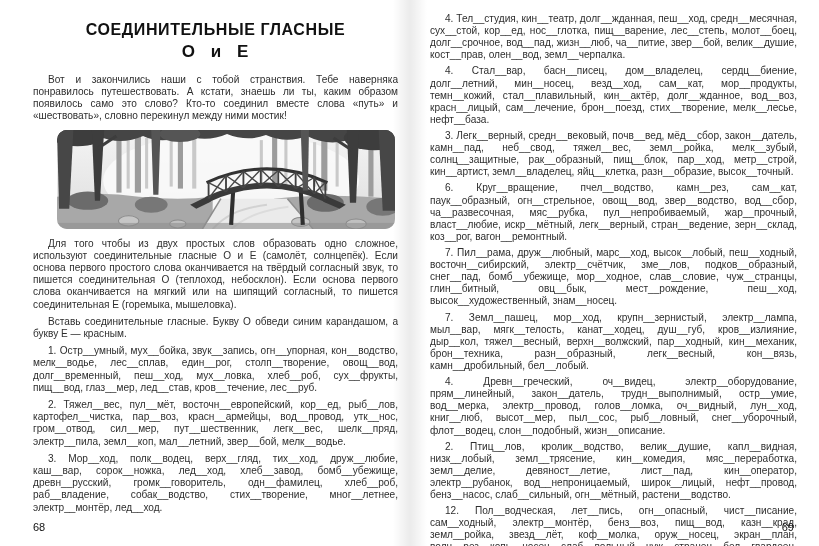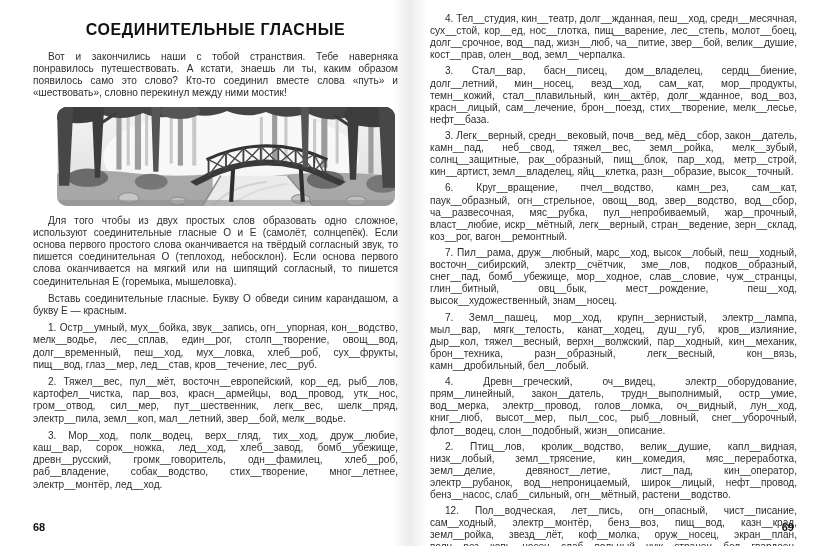--- a/index.html
+++ b/index.html
@@ -20,32 +20,33 @@
   p.para{margin:0 0 5px;text-align:justify;text-indent:15px;font-size:10.1px;line-height:1.21;color:#2e2e2e;}
   .page-right p.para{margin:0 0 4px;line-height:1.2;}
   .title{text-align:center;font-weight:bold;color:#111;margin:0 0 10px;}
   .title .t1{display:block;font-size:16px;letter-spacing:0.6px;line-height:1.3;}
   .title .t2{display:block;font-size:17px;letter-spacing:1px;word-spacing:9px;line-height:1.35;}
   .figure{
     width:338px;height:99px;margin:7px 0 9px 24px;border-radius:10px;overflow:hidden;
     background:#e9e9e9;
   }
   .figure svg{display:block;width:100%;height:100%;}
-  .pagenum{position:absolute;bottom:13px;font-weight:bold;font-size:11px;color:#111;}
+  .pagenum{position:absolute;bottom:13px;font-weight:normal;font-size:11px;color:#111;}
   .pagenum-left{left:33px;}
   .pagenum-right{right:25px;margin-top:45px;}
 </style>
 </head>
 <body>
 
 <div class="spread">
 
   <div class="page page-left">
     <h1 class="title">
       <span class="t1">СОЕДИНИТЕЛЬНЫЕ ГЛАСНЫЕ</span>
+      <span class="t2">О и Е</span>
     </h1>
 
     <p class="para">Вот и закончились наши с тобой странствия. Тебе наверняка понравилось путешествовать. А кстати, знаешь ли ты, каким образом появилось само это слово? Кто-то соединил вместе слова «путь» и «шествовать», словно перекинул между ними мостик!</p>
 
     <div class="figure" title="Тёмный лес с деревянным мостиком через ручей">
       <svg viewBox="0 0 330 98" preserveAspectRatio="none">
         <defs>
           <linearGradient id="sky" x1="0" y1="0" x2="0" y2="1">
             <stop offset="0" stop-color="#f4f4f4"></stop>
             <stop offset="1" stop-color="#dddddd"></stop>
@@ -149,21 +150,21 @@
 
     <p class="para">1. Остр__умный, мух__бойка, звук__запись, огн__упорная, кон__водство, мелк__водье, лес__сплав, един__рог, столп__творение, овощ__вод, долг__временный, пеш__ход, мух__ловка, хлеб__роб, сух__фрукты, пищ__вод, глаз__мер, лед__став, кров__течение, лес__руб.</p>
     <p class="para">2. Тяжел__вес, пул__мёт, восточн__европейский, кор__ед, рыб__лов, картофел__чистка, пар__воз, красн__армейцы, вод__провод, утк__нос, гром__отвод, сил__мер, пут__шественник, легк__вес, шелк__пряд, электр__пила, земл__коп, мал__летний, звер__бой, мелк__водье.</p>
     <p class="para">3. Мор__ход, полк__водец, верх__гляд, тих__ход, друж__любие, каш__вар, сорок__ножка, лед__ход, хлеб__завод, бомб__убежище, древн__русский, громк__говоритель, одн__фамилец, хлеб__роб, раб__владение, собак__водство, стих__творение, мног__летнее, электр__монтёр, лед__ход.</p>
 
     <div class="pagenum pagenum-left">68</div>
   </div>
 
   <div class="page page-right">
     <p class="para">4. Тел__студия, кин__театр, долг__жданная, пеш__ход, средн__месячная, сух__стой, кор__ед, нос__глотка, пищ__варение, лес__степь, молот__боец, долг__срочное, вод__пад, жизн__люб, ча__питие, звер__бой, велик__душие, кост__прав, олен__вод, земл__черпалка.</p>
-    <p class="para">3. Стал__вар, басн__писец, дом__владелец, сердц__биение, долг__летний, мин__носец, везд__ход, сам__кат, мор__продукты, темн__кожий, стал__плавильный, кин__актёр, долг__жданное, вод__воз, красн__лицый, сам__лечение, брон__поезд, стих__творение, мелк__лесье, нефт__база.</p>
+    <p class="para">4. Стал__вар, басн__писец, дом__владелец, сердц__биение, долг__летний, мин__носец, везд__ход, сам__кат, мор__продукты, темн__кожий, стал__плавильный, кин__актёр, долг__жданное, вод__воз, красн__лицый, сам__лечение, брон__поезд, стих__творение, мелк__лесье, нефт__база.</p>
     <p class="para">3. Легк__верный, средн__вековый, почв__вед, мёд__сбор, закон__датель, камн__пад, неб__свод, тяжел__вес, земл__ройка, мелк__зубый, солнц__защитные, рак__образный, пищ__блок, пар__ход, метр__строй, кин__артист, земл__владелец, яйц__клетка, разн__образие, высок__точный.</p>
     <p class="para">6. Круг__вращение, пчел__водство, камн__рез, сам__кат, паук__образный, огн__стрельное, овощ__вод, звер__водство, вод__сбор, ча__развесочная, мяс__рубка, пул__непробиваемый, жар__прочный, власт__любие, искр__мётный, легк__верный, стран__ведение, зерн__склад, коз__рог, вагон__ремонтный.</p>
     <p class="para">7. Пил__рама, друж__любный, марс__ход, высок__лобый, пеш__ходный, восточн__сибирский, электр__счётчик, зме__лов, подков__образный, снег__пад, бомб__убежище, мор__ходное, слав__словие, чуж__странцы, глин__битный, овц__бык, мест__рождение, пеш__ход, высок__художественный, знам__носец.</p>
     <p class="para">7. Земл__пашец, мор__ход, крупн__зернистый, электр__лампа, мыл__вар, мягк__телость, канат__ходец, душ__губ, кров__излияние, дыр__кол, тяжел__весный, верхн__волжский, пар__ходный, кин__механик, брон__техника, разн__образный, легк__весный, кон__вязь, камн__дробильный, бел__лобый.</p>
     <p class="para">4. Древн__греческий, оч__видец, электр__оборудование, прям__линейный, закон__датель, трудн__выполнимый, остр__умие, вод__мерка, электр__провод, голов__ломка, оч__видный, лун__ход, книг__люб, высот__мер, пыл__сос, рыб__ловный, снег__уборочный, флот__водец, слон__подобный, жизн__описание.</p>
     <p class="para">2. Птиц__лов, кролик__водство, велик__душие, капл__видная, низк__лобый, земл__трясение, кин__комедия, мяс__переработка, земл__делие, девяност__летие, лист__пад, кин__оператор, электр__рубанок, вод__непроницаемый, широк__лицый, нефт__провод, бенз__насос, слаб__сильный, огн__мётный, растени__водство.</p>
     <p class="para">12. Пол__водческая, лет__пись, огн__опасный, чист__писание, сам__ходный, электр__монтёр, бенз__воз, пищ__вод, казн__крад, земл__ройка, звезд__лёт, коф__молка, оруж__носец, экран__план, волн__рез, копь__носец, слаб__вольный, чуж__странец, бел__гвардеец, лед__рез.</p>
 
     <div class="pagenum pagenum-right">69</div>
   </div>

